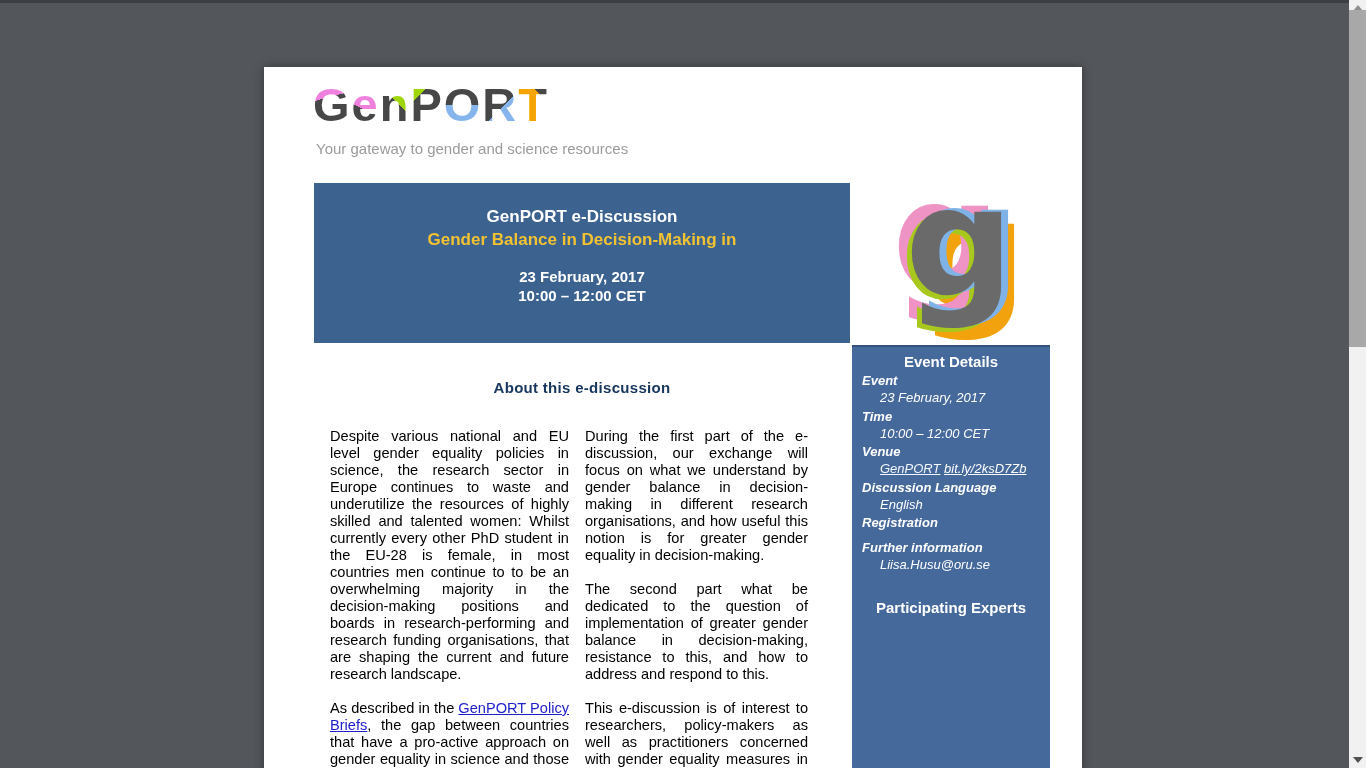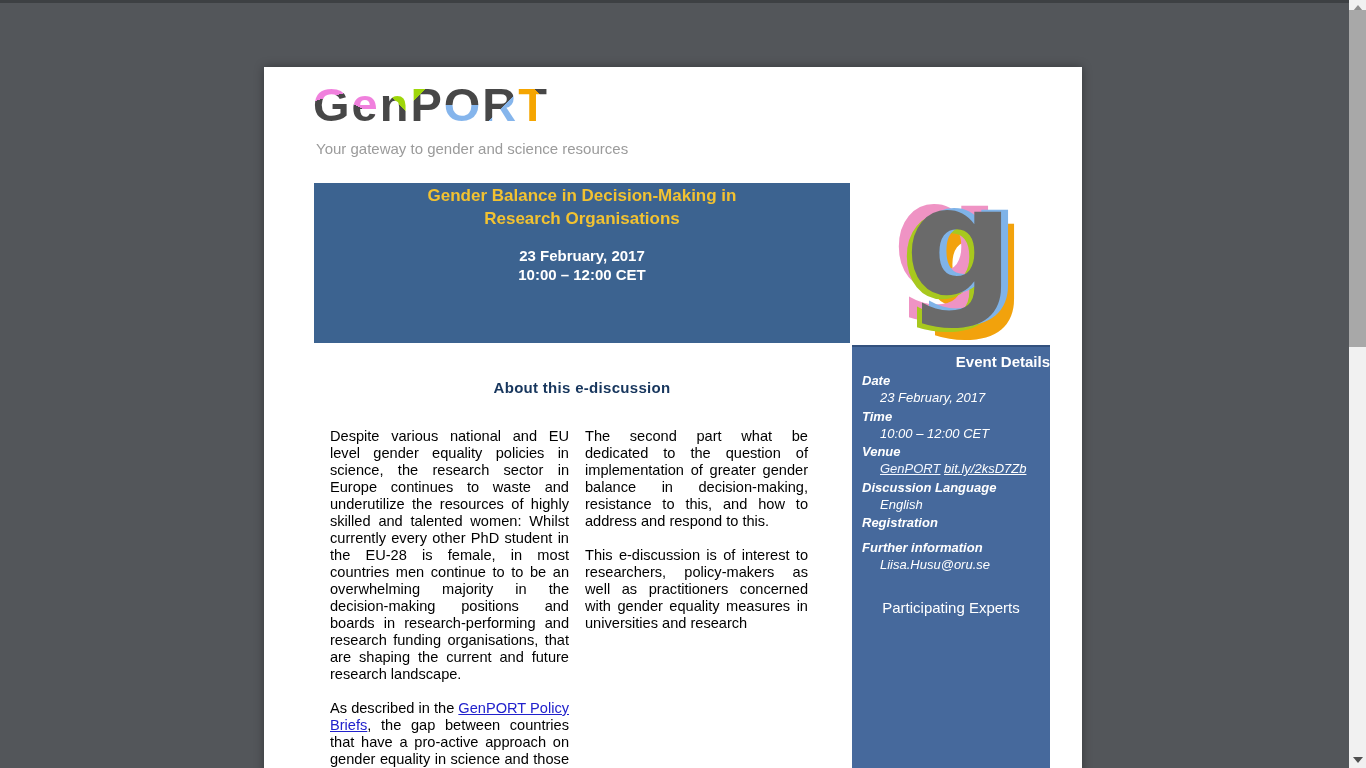--- a/index.html
+++ b/index.html
@@ -49,28 +49,28 @@
   .g-pink   { left:0px;  top:-6px;  color:#ef93c4; }
   .g-green  { left:8px;  top:4px;   color:#a8c81e; }
   .g-blue   { left:20px; top:-2px;  color:#7fb3e8; }
   .g-gray   { left:13px; top:0px;   color:#6a6a6a; }
 
   
   .sidebar {
     position:absolute; left:588px; top:278px; width:198px; height:432px;
     background:#46699c; border-top:2px solid #33517e; color:#ffffff;
   }
-  .sb-title { text-align:right; font-weight:bold; font-size:15px; margin-top:6px; }
+  .sb-title { text-align:center; font-weight:bold; font-size:15px; margin-top:6px; }
   .sb-label { font-weight:bold; font-style:italic; font-size:13px; line-height:16px; margin:3px 8px 0 10px; }
   .sb-value { font-style:italic; font-size:13px; line-height:15.5px; margin:1px 8px 0 28px; }
   .sb-gap   { margin-top:9px; }
   .lnk { text-decoration:underline; cursor:pointer; }
   .lnk-white { color:#f2f6ff; }
   .lnk-lblue { color:#ffffff; }
-  .experts-title { text-align:center; font-weight:normal; font-size:15px; margin-top:26px; }
+  .experts-title { text-align:center; font-weight:bold; font-size:15px; margin-top:26px; }
   .expert { font-size:12px; line-height:15.5px; margin:14px 8px 0 12px; }
   .expert .nm { font-weight:bold; }
 
   
   .main-heading {
     position:absolute; left:50px; top:312px; width:536px; text-align:center;
     font-size:15px; font-weight:bold; color:#17365d; letter-spacing:0.3px;
   }
   .columns { position:absolute; left:66px; top:361px; width:478px; display:flex; gap:16px; }
   .col { text-align:justify; font-size:14.6px; line-height:17px; color:#000000; }
@@ -92,38 +92,38 @@
 <div class="top-strip"></div>
 
 <div class="page">
 
   <div class="logo">
     <span class="gl0">G</span><span class="gl1">e</span><span class="gl2">n</span><span class="gl3">P</span><span class="gl4">O</span><span class="gl5">R</span><span class="gl6">T</span>
   </div>
   <div class="tagline">Your gateway to gender and science resources</div>
 
   <div class="header-box">
+    <div class="hb-title">GenPORT e-Discussion</div>
     <div class="hb-sub">Gender Balance in Decision-Making in</div>
-    <div class="hb-sub">Research Organisations</div>
     <div class="hb-date">23 February, 2017</div>
     <div class="hb-time">10:00 – 12:00 CET</div>
   </div>
 
   <div class="g-mark">
     <span class="g-orange">g</span>
     <span class="g-pink">g</span>
     <span class="g-green">g</span>
     <span class="g-blue">g</span>
     <span class="g-gray">g</span>
   </div>
 
   <div class="sidebar">
     <div class="sb-title">Event Details</div>
 
-    <div class="sb-label">Date</div>
+    <div class="sb-label">Event</div>
     <div class="sb-value">23 February, 2017</div>
 
     <div class="sb-label">Time</div>
     <div class="sb-value">10:00 – 12:00 CET</div>
 
     <div class="sb-label">Venue</div>
     <div class="sb-value">
       <span class="lnk lnk-white">GenPORT</span>
       <span class="lnk lnk-lblue">bit.ly/2ksD7Zb</span>
     </div>
@@ -141,20 +141,21 @@
   </div>
 
   <div class="main-heading">About this e-discussion</div>
 
   <div class="columns">
     <div class="col col-left">
       <p>Despite various national and EU level gender equality policies in science, the research sector in Europe continues to waste and underutilize the resources of highly skilled and talented women: Whilst currently every other PhD student in the EU-28 is female, in most countries men continue to to be an overwhelming majority in the decision-making positions and boards in research-performing and research funding organisations, that are shaping the current and future research landscape.</p>
       <p><span>As described in the </span><span class="inline-link">GenPORT Policy Briefs</span><span>, the gap between countries that have a pro-active approach on gender equality in science and those that do not is</span></p>
     </div>
     <div class="col col-right">
+      <p>During the first part of the e-discussion, our exchange will focus on what we understand by gender balance in decision-making in different research organisations, and how useful this notion is for greater gender equality in decision-making.</p>
       <p>The second part what be dedicated to the question of implementation of greater gender balance in decision-making, resistance to this, and how to address and respond to this.</p>
       <p>This e-discussion is of interest to researchers, policy-makers as well as practitioners concerned with gender equality measures in universities and research</p>
     </div>
   </div>
 
 </div>
 
 <div class="scrollbar">
   <div class="scroll-up"></div>
   <div class="scroll-thumb"></div>

